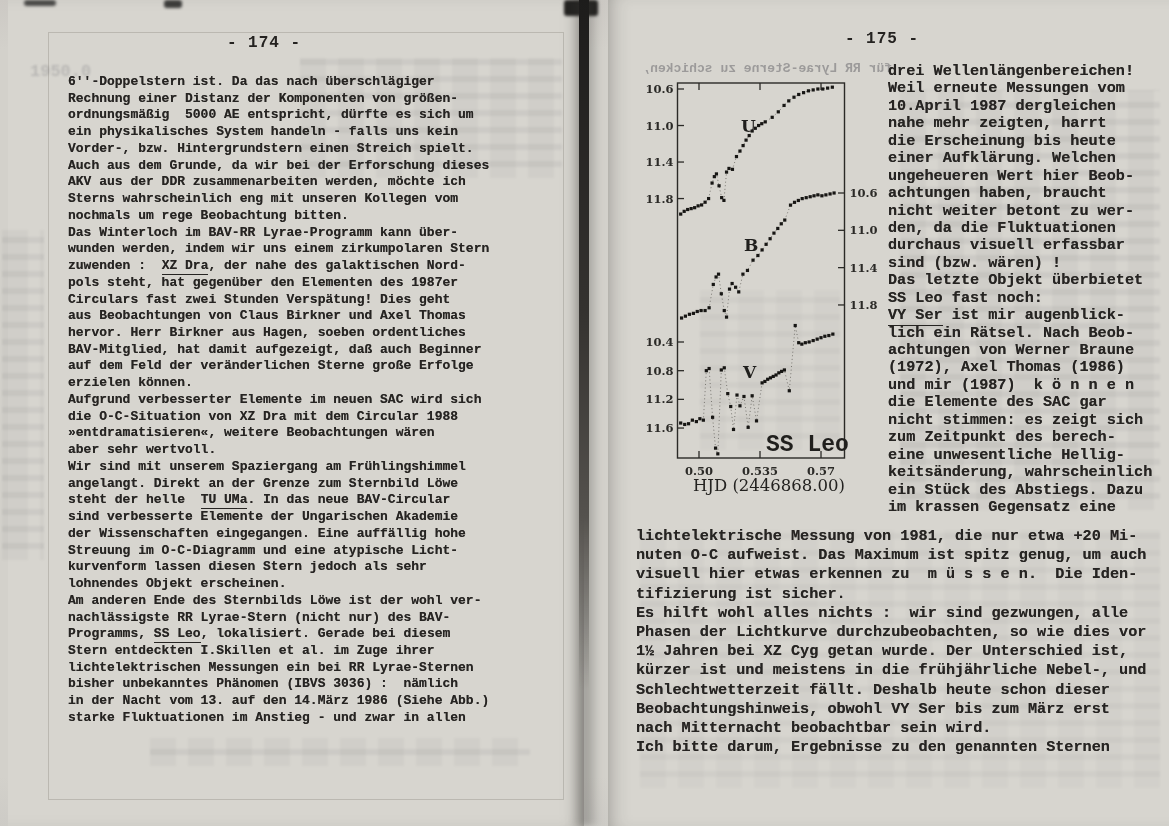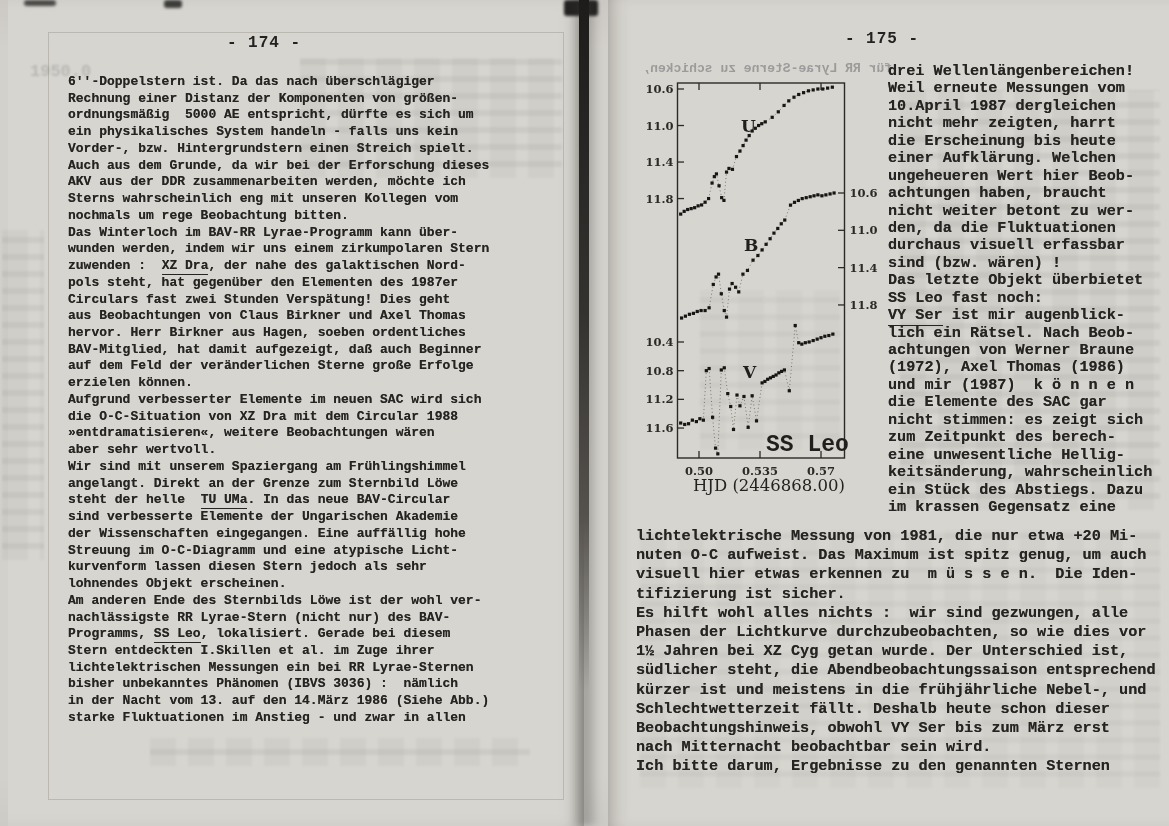--- a/index.html
+++ b/index.html
@@ -109,21 +109,21 @@
       <div class="tline">Stern entdeckten I.Skillen et al. im Zuge ihrer</div>
       <div class="tline">lichtelektrischen Messungen ein bei RR Lyrae-Sternen</div>
       <div class="tline">bisher unbekanntes Phänomen (IBVS 3036) :  nämlich</div>
       <div class="tline">in der Nacht vom 13. auf den 14.März 1986 (Siehe Abb.)</div>
       <div class="tline">starke Fluktuationen im Anstieg - und zwar in allen</div>
     </div>
   <div class="textblock" id="col-lines">
       <div class="tline">drei Wellenlängenbereichen!</div>
       <div class="tline">Weil erneute Messungen vom</div>
       <div class="tline">10.April 1987 dergleichen</div>
-      <div class="tline">nicht mehr zeigten, harrt</div>
+      <div class="tline">nahe mehr zeigten, harrt</div>
       <div class="tline">die Erscheinung bis heute</div>
       <div class="tline">einer Aufklärung. Welchen</div>
       <div class="tline">ungeheueren Wert hier Beob-</div>
       <div class="tline">achtungen haben, braucht</div>
       <div class="tline">nicht weiter betont zu wer-</div>
       <div class="tline">den, da die Fluktuationen</div>
       <div class="tline">durchaus visuell erfassbar</div>
       <div class="tline">sind (bzw. wären) !</div>
       <div class="tline">Das letzte Objekt überbietet</div>
       <div class="tline">SS Leo fast noch:</div>
@@ -141,21 +141,20 @@
       <div class="tline">im krassen Gegensatz eine</div>
     </div>
   <div class="textblock" id="bottom-lines">
       <div class="tline">lichtelektrische Messung von 1981, die nur etwa +20 Mi-</div>
       <div class="tline">nuten O-C aufweist. Das Maximum ist spitz genug, um auch</div>
       <div class="tline">visuell hier etwas erkennen zu  m ü s s e n.  Die Iden-</div>
       <div class="tline">tifizierung ist sicher.</div>
       <div class="tline">Es hilft wohl alles nichts :  wir sind gezwungen, alle</div>
       <div class="tline">Phasen der Lichtkurve durchzubeobachten, so wie dies vor</div>
       <div class="tline">1½ Jahren bei XZ Cyg getan wurde. Der Unterschied ist,</div>
-      <div class="tline">südlicher steht, die Abendbeobachtungssaison entsprechend</div>
       <div class="tline">kürzer ist und meistens in die frühjährliche Nebel-, und</div>
       <div class="tline">Schlechtwetterzeit fällt. Deshalb heute schon dieser</div>
       <div class="tline">Beobachtungshinweis, obwohl VY Ser bis zum März erst</div>
       <div class="tline">nach Mitternacht beobachtbar sein wird.</div>
       <div class="tline">Ich bitte darum, Ergebnisse zu den genannten Sternen</div>
     </div>
 
   <svg id="chart-svg" viewBox="628 60 250 445" xmlns="http://www.w3.org/2000/svg">
       <rect x="677.5" y="83" width="167" height="375" fill="none" stroke="#2b2a27" stroke-width="1.4"></rect>
       <line x1="677.5" y1="89" x2="684" y2="89" stroke="#2b2a27" stroke-width="1.3"></line>

